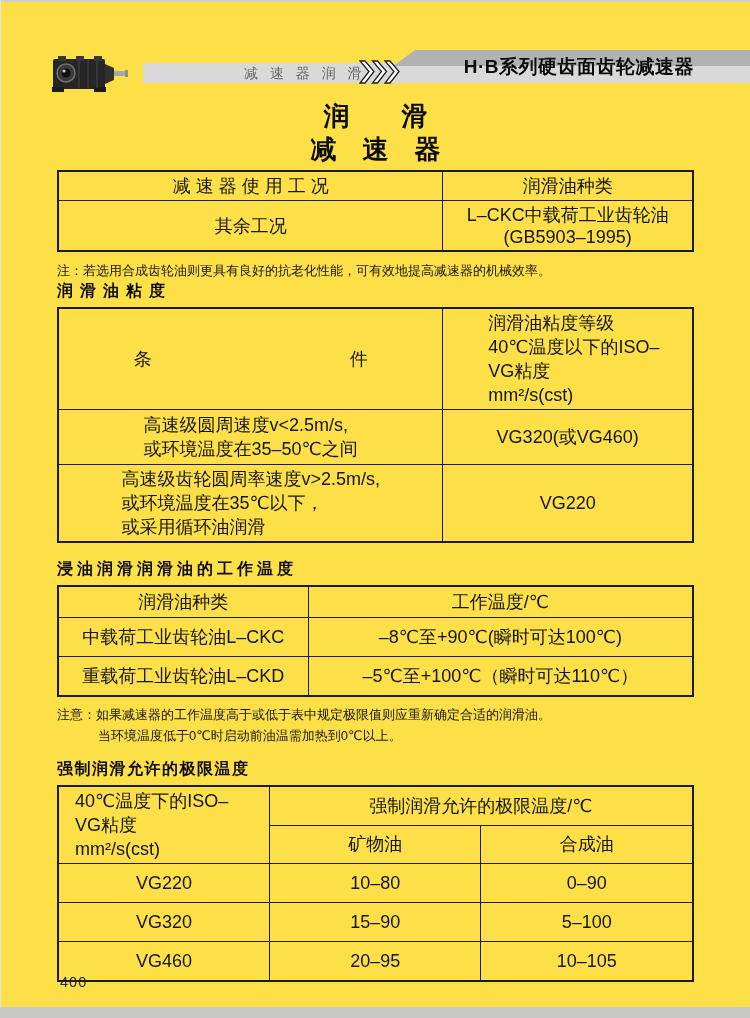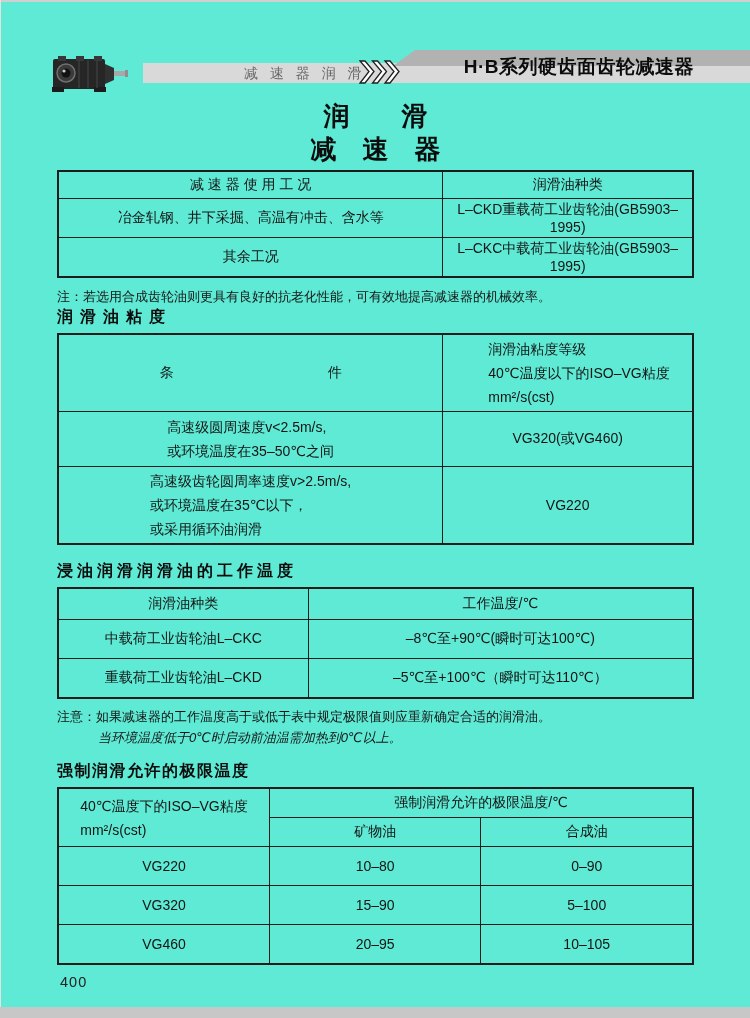--- a/index.html
+++ b/index.html
@@ -1,17 +1,17 @@
 <!DOCTYPE html>
 <html><head>
 <meta charset="utf-8">
 <style>
   html,body { margin:0; padding:0; background:#ffffff; }
   .page {
-    position:relative; width:750px; height:1018px; background:#5eead4;
+    position:relative; width:750px; height:1018px; background:#fde047;
     font-family:"Liberation Sans","DejaVu Sans",sans-serif; color:#111;
     overflow:hidden; box-sizing:border-box;
   }
   .page-top-line { position:absolute; top:0; left:0; right:0; height:2px; background:#cfcfcf; }
   .page-left-line { position:absolute; top:0; left:0; bottom:0; width:1px; background:#e3e3e3; }
 
   
   .header { position:absolute; top:0; left:0; right:0; height:100px; }
   .product-photo { position:absolute; left:50px; top:52px; }
   .banner-light { position:absolute; left:143px; right:0; top:63px; height:20px; background:#d9d9d9; }
@@ -27,21 +27,21 @@
   .main-title { margin-top:100px; text-align:center; font-weight:bold; font-size:26px; line-height:33px; color:#0c0c0c; }
   .sec-heading { font-size:16px; font-weight:bold; color:#0c0c0c; margin:0; }
   .sh1 { margin-top:12px; letter-spacing:7px; }
   .sh2 { margin-top:1px; letter-spacing:7px; }
   .sh3 { margin-top:16px; letter-spacing:4px; }
   .sh4 { margin-top:14px; letter-spacing:1.5px; }
 
   table.tbl { width:100%; border-collapse:collapse; table-layout:fixed; }
   table.tbl { border:2px solid #1c1c1c; }
   .tbl td { border:1px solid #1c1c1c; text-align:center; vertical-align:middle;
-            font-size:14px; padding:2px 0; color:#141414; }
+            font-size:18px; padding:2px 16px; color:#141414; }
   .tbl1 { margin-top:4px; }
   .tbl1 tr.hdr td { height:22px; }
   .tbl1 tr.r td { height:34px; }
   .tbl2 { margin-top:5px; }
   .tbl2 tr.hdr td { height:66px; }
   .tbl2 tr.r1 td { height:50px; }
   .tbl2 tr.r2 td { height:72px; }
   .tbl3 { margin-top:5px; }
   .tbl3 tr.hdr td { height:26px; }
   .tbl3 tr.r td { height:34px; }
@@ -50,21 +50,21 @@
   .tbl4 tr.r td { height:34px; }
 
   .block { display:inline-block; text-align:left; }
   .pre { white-space:pre-line; line-height:24px; }
   .grade-hdr { text-align:left !important; padding-left:45px !important; }
   .pre-spaces { white-space:pre; }
 
   .note { font-size:13px; color:#151515; margin:0; line-height:18px; }
   .note1 { margin-top:10px; }
   .note3a { margin-top:9px; }
-  .note3b { margin-top:3px; padding-left:41px;font-style:italic; }
+  .note3b { margin-top:3px; padding-left:41px; }
 
   .page-number { position:absolute; left:60px; top:974px; font-size:14.5px; letter-spacing:1px; color:#222; }
   .bottom-strip { position:absolute; left:0; right:0; bottom:0; height:11px; background:#c7c7c7; }
 </style>
 </head>
 <body>
 
 <div class="page">
   <div class="page-top-line"></div>
   <div class="page-left-line"></div>
@@ -113,24 +113,20 @@
       <colgroup>
           <col style="width:60.6%">
           <col>
         </colgroup>
       <tbody>
           <tr class="hdr">
         <td>减 速 器 使 用 工 况</td>
         <td>润滑油种类</td>
       </tr>
       <tr class="r">
-        <td>冶金轧钢、井下采掘、高温有冲击、含水等</td>
-        <td>L–CKD重载荷工业齿轮油(GB5903–1995)</td>
-      </tr>
-      <tr class="r">
         <td>其余工况</td>
         <td>L–CKC中载荷工业齿轮油(GB5903–1995)</td>
       </tr>
     </tbody>
       </table>
     <p class="note note1">注：若选用合成齿轮油则更具有良好的抗老化性能，可有效地提高减速器的机械效率。</p>
 
     <h2 class="sec-heading sh2">润滑油粘度</h2>
     <table class="tbl tbl2">
       <colgroup>

